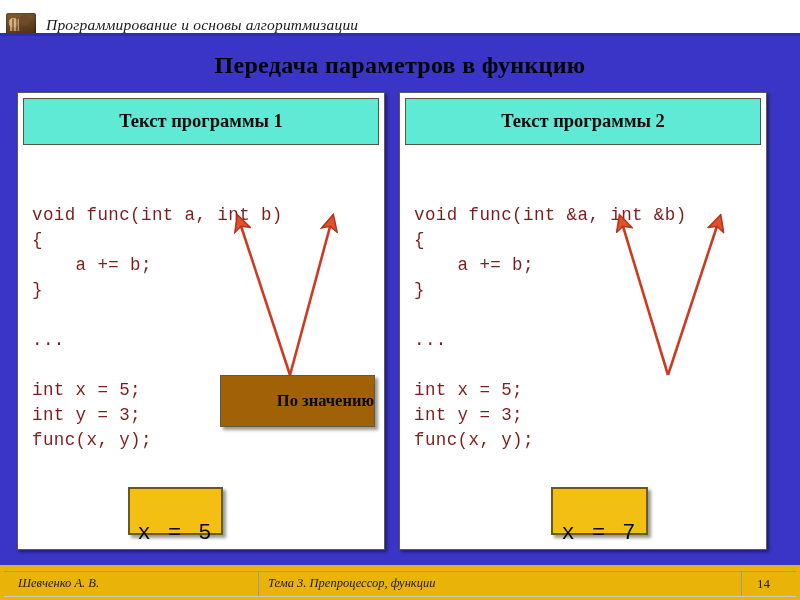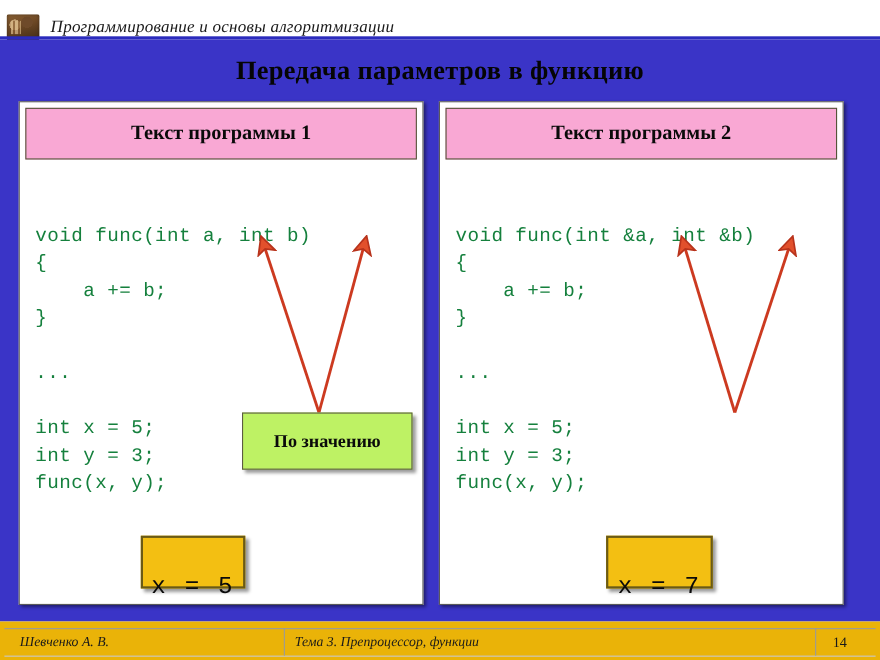--- a/index.html
+++ b/index.html
@@ -60,44 +60,44 @@
     background:#ffffff;
     border:1px solid #5a5a5a;
     box-shadow:2px 2px 3px rgba(0,0,0,.45);
     box-sizing:border-box;
   }
   .panel.left{left:17px;width:368px;}
   .panel.right{left:399px;width:368px;}
 
   .panel-head{
     position:absolute;left:5px;top:5px;right:5px;height:47px;
-    background:#f9a8d4;
+    background:#5eead4;
     border:1px solid #55553a;
     box-sizing:border-box;
     display:flex;align-items:center;justify-content:center;
   }
   .panel-head-label{
     font-family:"Liberation Serif",serif;
     font-weight:bold;font-size:18.5px;color:#0a0a0a;white-space:nowrap;
   }
 
   .code{
     position:absolute;left:14px;top:110px;
     font-family:"Liberation Mono","DejaVu Sans Mono",monospace;
-    font-size:17.5px;line-height:25px;color:#15803d;
+    font-size:17.5px;line-height:25px;color:#7f1d1d;
     white-space:pre;letter-spacing:.4px;
   }
 
   
   .callout{
     position:absolute;
-    background:#bef264;
+    background:#a16207;
     border:1px solid #5c5c43;
     box-shadow:3px 3px 3px rgba(0,0,0,.4);
-    display:flex;align-items:center;justify-content:center;
+    display:flex;align-items:center;justify-content:flex-end;
     box-sizing:border-box;
   }
   .callout-label{
     font-family:"Liberation Serif",serif;
     font-weight:bold;font-size:16.5px;color:#0a0a0a;white-space:nowrap;
   }
   .callout.left{left:202px;top:282px;width:155px;height:52px;}
 
   
   .arrows{position:absolute;left:0;top:0;width:368px;height:458px;pointer-events:none;}

